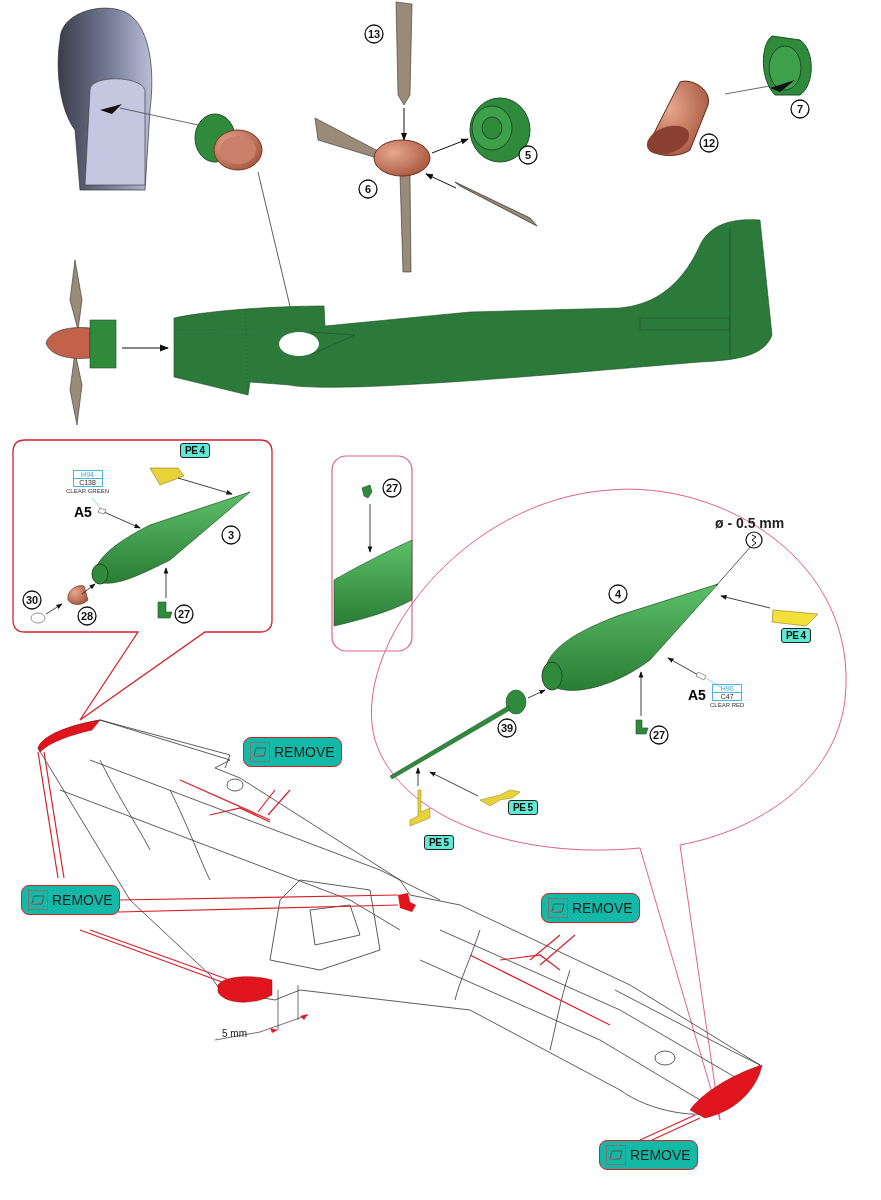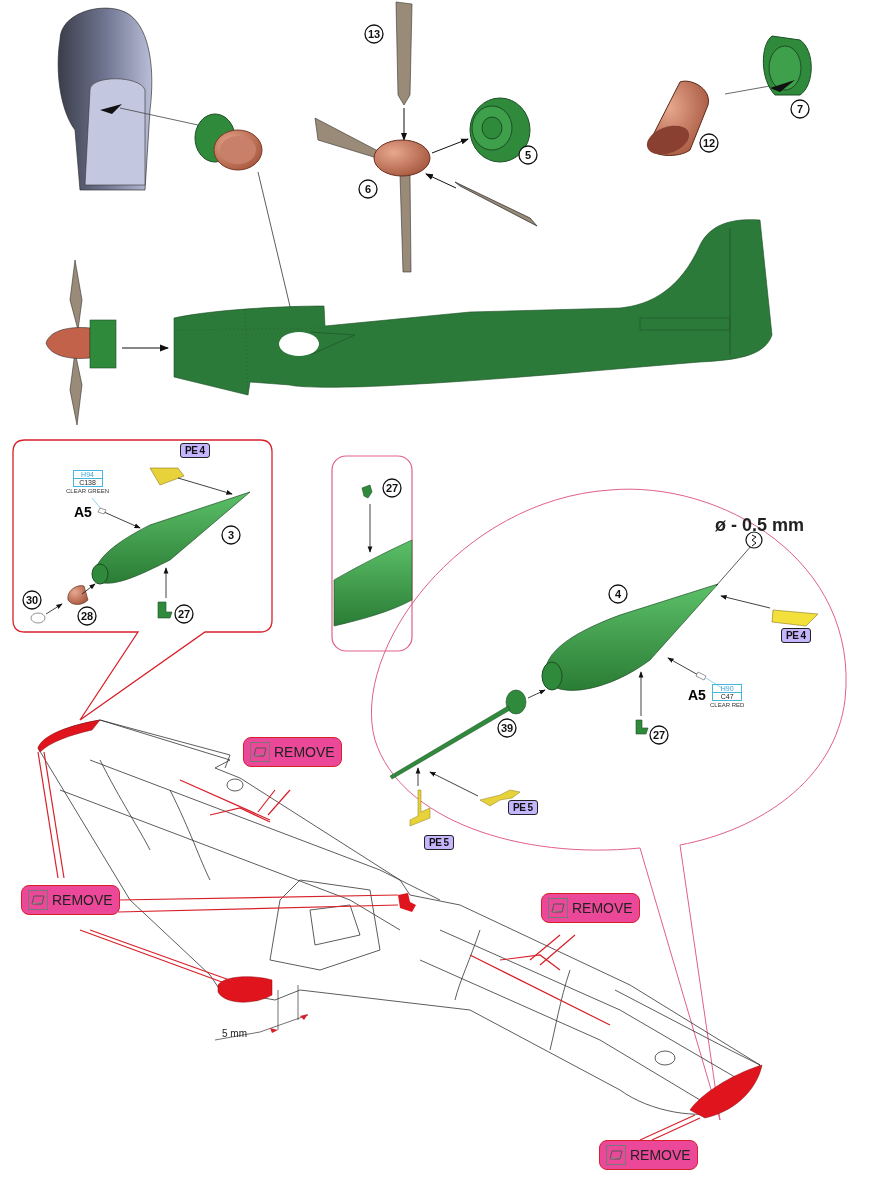--- a/index.html
+++ b/index.html
@@ -1,23 +1,23 @@
 <!DOCTYPE html>
 <html><head>
 <meta charset="utf-8">
 <style>
   html, body { margin: 0; padding: 0; background: #ffffff; }
   body { width: 881px; height: 1200px; position: relative; overflow: hidden;
          font-family: "Liberation Sans", sans-serif; }
   svg.stage { position: absolute; left: 0; top: 0; }
   .partnum { font-family: "Liberation Sans", sans-serif; font-weight: bold; font-size: 11px; fill: #111; }
-  .pe { position: absolute; background: #c4b5fd; border: 1.5px solid #222; border-radius: 3px;
+  .pe { position: absolute; background: #5eead4; border: 1.5px solid #222; border-radius: 3px;
         font-weight: bold; font-size: 10px; padding: 1px 4px; color: #111; letter-spacing: -0.5px;
         font-family: "Liberation Sans", sans-serif; }
-  .remove { position: absolute; background: #ec4899; border: 1.5px solid #d8202a; border-radius: 8px;
+  .remove { position: absolute; background: #14b8a6; border: 1.5px solid #d8202a; border-radius: 8px;
             display: flex; align-items: center; gap: 4px; padding: 4px 6px; font-size: 14px; color: #222;
             font-family: "Liberation Sans", sans-serif; }
   .remove .ico { width: 18px; height: 18px; border: 1px solid #777; display: inline-flex;
                  align-items: center; justify-content: center; }
   .paint { position: absolute; font-family: "Liberation Sans", sans-serif; text-align: center; line-height: 1; }
   .paint .code1 { display: block; border: 1px solid #48b5e0; color: #3aa6d6; font-size: 7px; padding: 0 3px; width: 22px; margin: 0 auto; }
   .paint .code2 { display: block; border: 1px solid #48b5e0; border-top: none; color: #222; font-size: 7px; padding: 0 3px; width: 22px; margin: 0 auto; }
   .paint .pname { display: block; font-size: 6px; color: #333; margin-top: 1px; white-space: nowrap; }
   .a5 { position: absolute; font-weight: bold; font-size: 14px; color: #000000; font-family: "Liberation Sans", sans-serif; }
   .dim { position: absolute; font-size: 10px; color: #222; font-family: "Liberation Sans", sans-serif; }
@@ -256,21 +256,21 @@
 </div>
 <div class="a5" style="left:74px; top:504px;">A5</div>
 
 <div class="paint" style="left:710px; top:684px;">
   <span class="code1">H90</span>
   <span class="code2">C47</span>
   <span class="pname">CLEAR RED</span>
 </div>
 <div class="a5" style="left:688px; top:687px;">A5</div>
 
-<div class="dim" style="left:715px; top:515px; font-weight:bold; font-size:18px;">ø - 0.5 mm</div>
+<div class="dim" style="left:715px; top:515px; font-weight:bold; font-size:14px;">ø - 0.5 mm</div>
 <div class="dim" style="left:222px; top:1028px;text-align:right;">5 mm</div>
 
 <div class="remove" style="left:243px; top:737px;">
   <span class="ico">
       <svg width="14" height="12">
         <path d="M3,2 L13,2 L11,10 L1,10 Z" fill="none" stroke="#555"></path>
         <path d="M1,10 L11,8" stroke="#888"></path>
       </svg>
     </span>
   <span>REMOVE</span>

